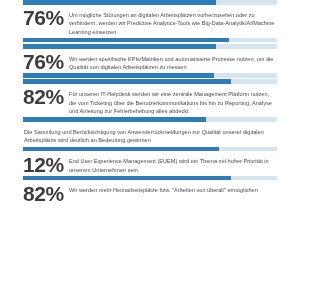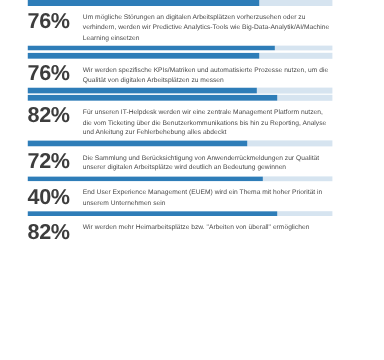--- a/index.html
+++ b/index.html
@@ -48,21 +48,21 @@
   }
   .row-body {
     display: flex;
     align-items: flex-start;
     padding-top: 3.5px;
     width: 254px;
   }
   .pct {
     flex: 0 0 auto;
     width: 45px;
-    font-size: 18px;
+    font-size: 21px;
     font-weight: bold;
     color: #3d3d3d;
     letter-spacing: -0.4px;
     line-height: 19px;
     white-space: nowrap;
   }
   .stmt {
     flex: 1 1 auto;
     font-size: 5.55px;
     line-height: 8.6px;
@@ -112,30 +112,29 @@
         <div class="row-body">
           <div class="pct">82%</div>
           <div class="stmt">Für unseren IT-Helpdesk werden wir eine zentrale Management Platform nutzen, die vom Ticketing über die Benutzerkommunikations bis hin zu Reporting, Analyse und Anleitung zur Fehlerbehebung alles abdeckt</div>
         </div>
       </div>
       <div class="stat-row">
         <div class="bar-track">
           <div class="bar-fill" style="width: 72%;"></div>
         </div>
         <div class="row-body">
-          <div class="pct">72%</div>
           <div class="stmt">Die Sammlung und Berücksichtigung von Anwenderrückmeldungen zur Qualität unserer digitalen Arbeitsplätze wird deutlich an Bedeutung gewinnen</div>
         </div>
       </div>
       <div class="stat-row">
         <div class="bar-track">
           <div class="bar-fill" style="width: 77%;"></div>
         </div>
         <div class="row-body">
-          <div class="pct">40%</div>
+          <div class="pct">12%</div>
           <div class="stmt">End User Experience Management (EUEM) wird ein Thema mit hoher Priorität in unserem Unternehmen sein</div>
         </div>
       </div>
       <div class="stat-row">
         <div class="bar-track">
           <div class="bar-fill" style="width: 82%;"></div>
         </div>
         <div class="row-body">
           <div class="pct">82%</div>
           <div class="stmt">Wir werden mehr Heimarbeitsplätze bzw. "Arbeiten von überall" ermöglichen</div>

